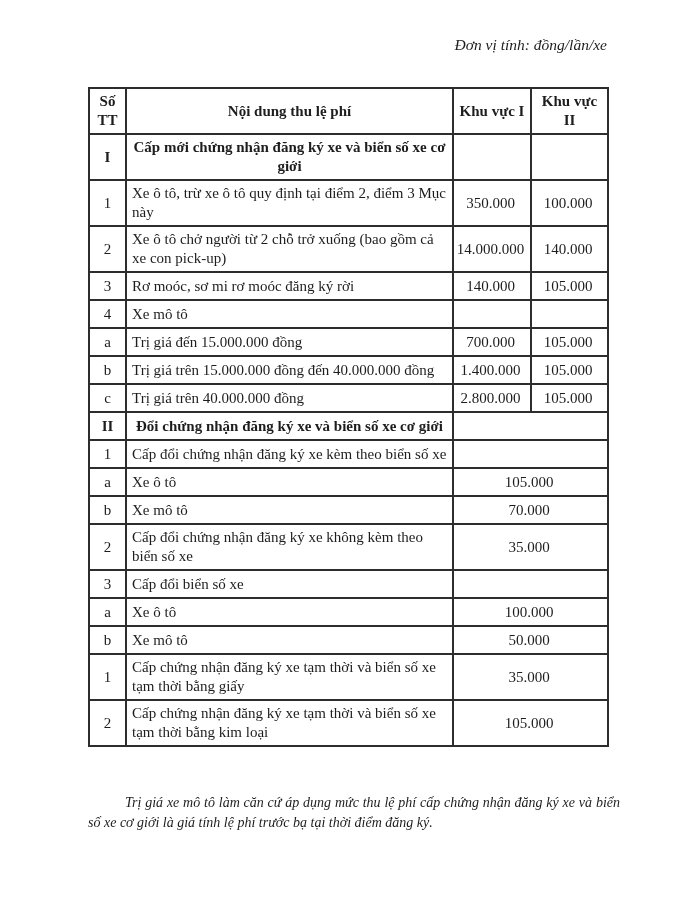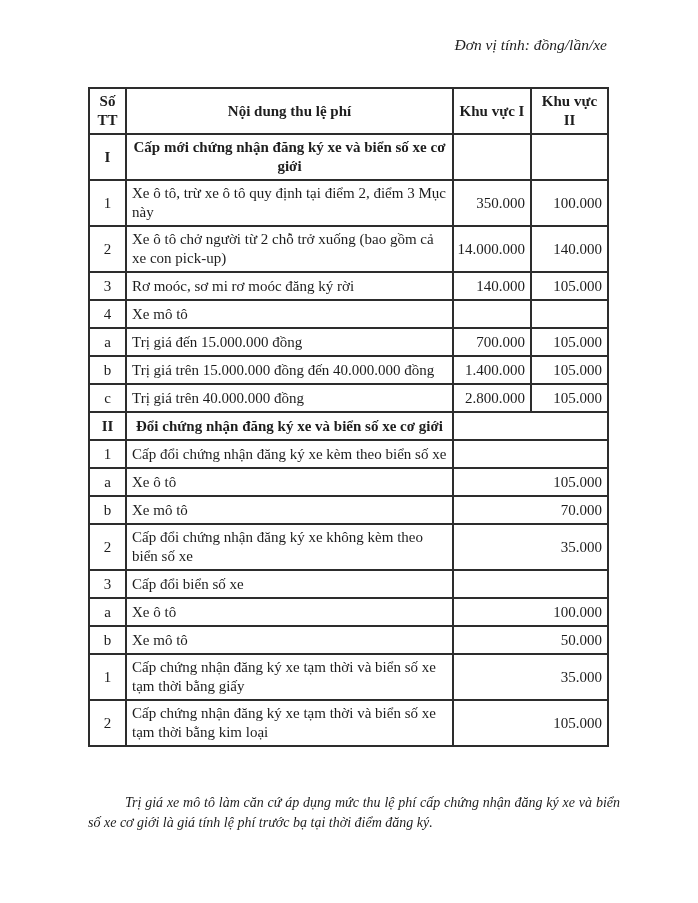--- a/index.html
+++ b/index.html
@@ -48,21 +48,21 @@
   td.col-no {
     text-align: center;
     padding: 3px 2px;
   }
   td.col-content {
     text-align: left;
     padding: 3px 5px;
     height: 28px;
   }
   td.col-fee {
-    text-align: right;
+    text-align: center;
     padding: 3px 5px 3px 2px;
     white-space: nowrap;
   }
   tr.section-row td.col-content { font-weight: bold; text-align: center; }
   tr.section-row td.col-no { font-weight: bold; }
   .footnote {
     position: absolute;
     left: 88px;
     top: 793px;
     width: 532px;

